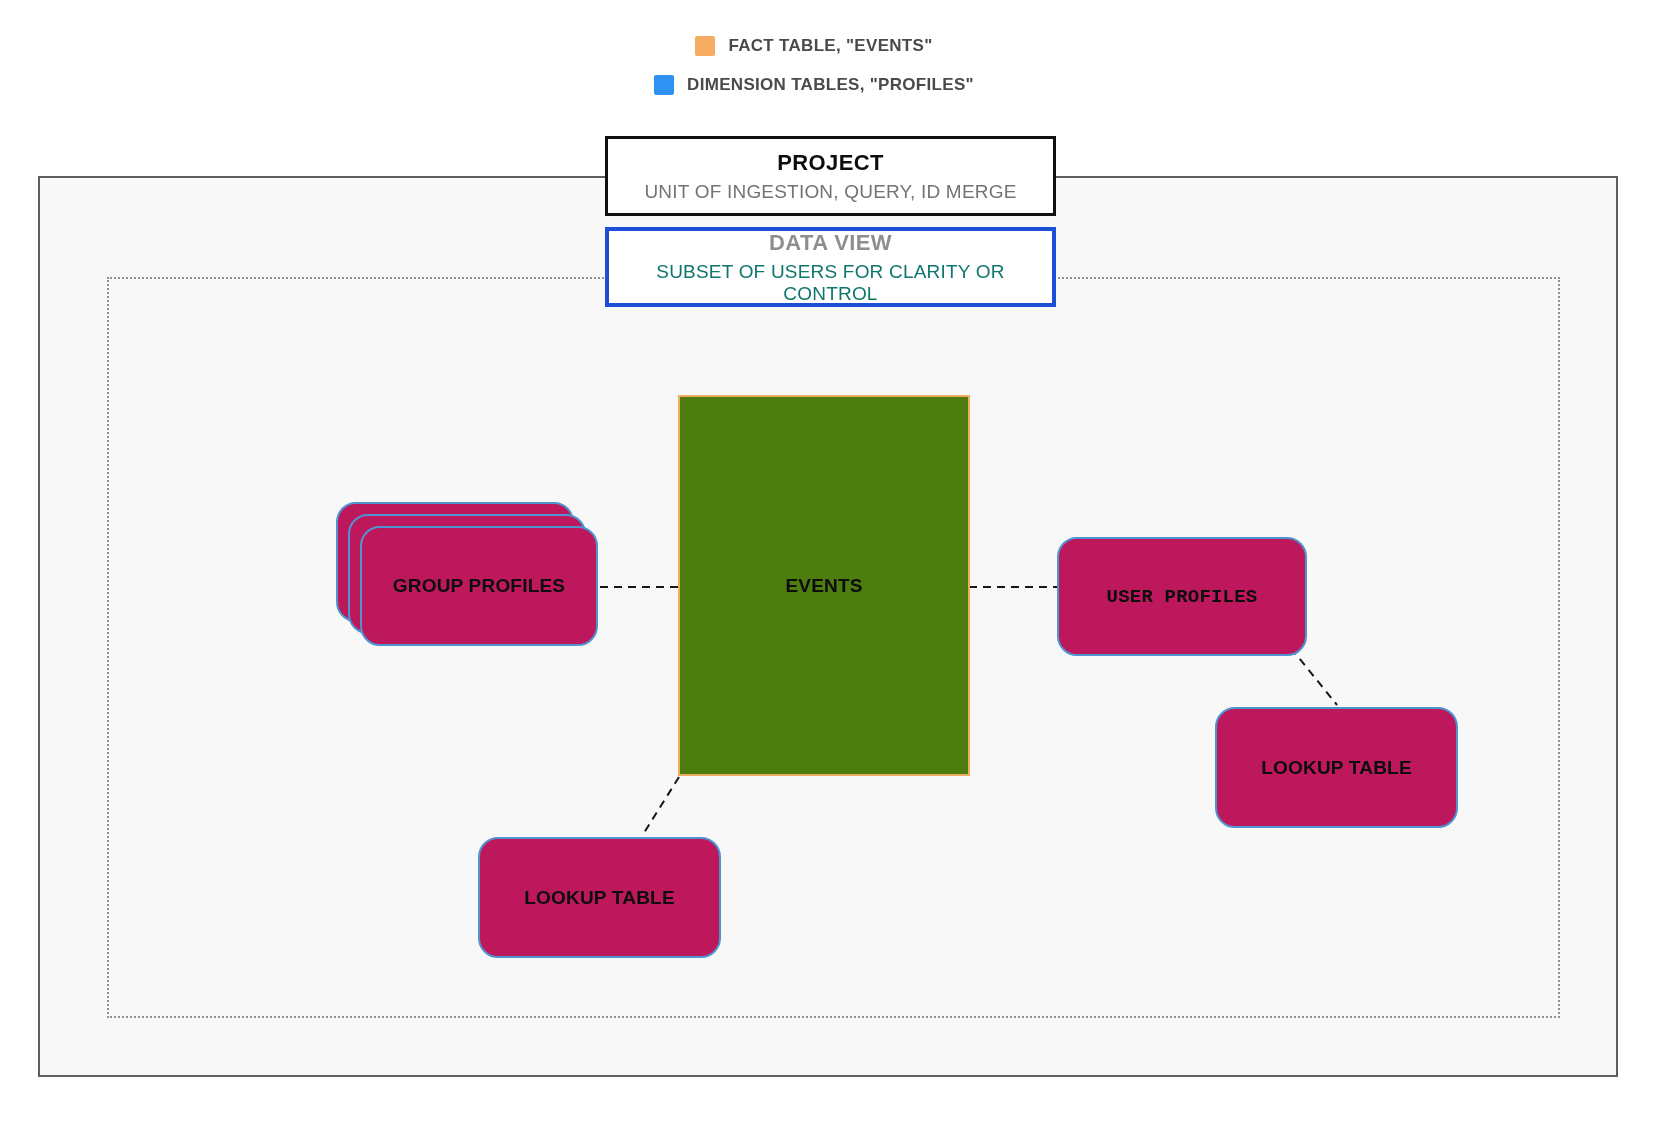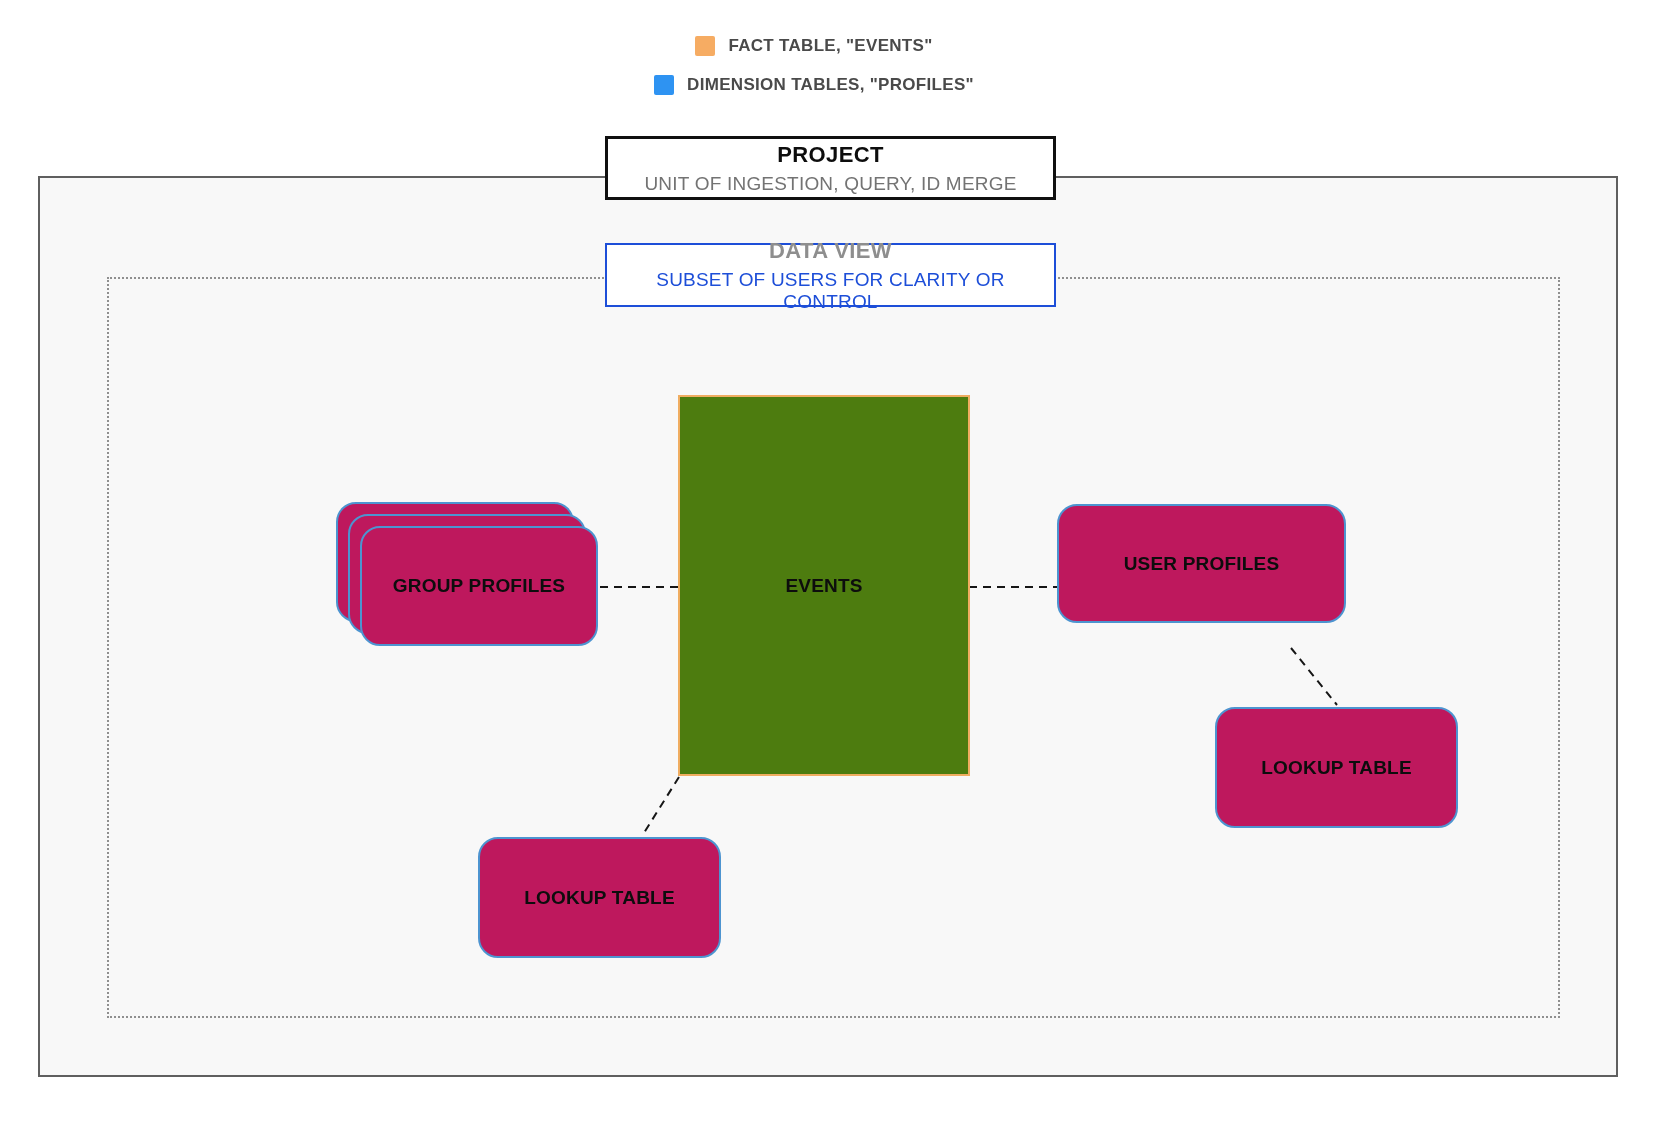--- a/index.html
+++ b/index.html
@@ -27,50 +27,50 @@
     position: absolute; left: 38px; top: 176px; width: 1580px; height: 901px;
     background: #f8f8f8; border: 2px solid #5f5f5f;
   }
   .data-view-boundary {
     position: absolute; left: 107px; top: 277px; width: 1453px; height: 741px;
     border: 2px dotted #8f8f8f;
   }
 
   
   .header-box {
-    position: absolute; left: 605px; width: 451px; height: 64px;
+    position: absolute; left: 605px; width: 451px; height: 80px;
     background: #ffffff;
     display: flex; flex-direction: column; align-items: center; justify-content: center;
     gap: 5px; text-align: center;
   }
   .project-box { top: 136px; border: 3px solid #101010; }
-  .data-view-box { top: 243px; border: 2px solid #1d4ed8; }
+  .data-view-box { top: 227px; border: 4px solid #1d4ed8; }
   .project-box .hb-title { font-size: 22px; font-weight: bold; color: #0d0d0d; letter-spacing: 0.4px; }
   .project-box .hb-subtitle { font-size: 19px; color: #737373; letter-spacing: 0.2px; }
   .data-view-box .hb-title { font-size: 22px; font-weight: bold; color: #8e8e8e; letter-spacing: 0.4px; }
-  .data-view-box .hb-subtitle { font-size: 19px; color: #1d4ed8; letter-spacing: 0.2px; }
+  .data-view-box .hb-subtitle { font-size: 19px; color: #0f766e; letter-spacing: 0.2px; }
 
   
   .connectors { position: absolute; inset: 0; width: 1664px; height: 1128px; pointer-events: none; }
   .connectors line { stroke: #161616; stroke-width: 2; stroke-dasharray: 8 6; }
 
   
   .node-label { font-size: 19px; font-weight: bold; color: #0d0d0d; letter-spacing: 0.2px; white-space: nowrap; }
 
   .events-node {
     position: absolute; left: 678px; top: 395px; width: 292px; height: 381px;
     background: #4d7c0f; border: 2px solid #f0ad61;
     display: flex; align-items: center; justify-content: center;
   }
 
   .dim-card {
     position: absolute; background: #be185d; border: 2px solid #4d94d0; border-radius: 20px;
     display: flex; align-items: center; justify-content: center;
   }
-  .user-profiles-node { left: 1057px; top: 504px; width: 289px; height: 119px; }
+  .user-profiles-node { left: 1057px; top: 537px; width: 250px; height: 119px; font-family: Liberation Mono, monospace; }
   .lookup-right-node  { left: 1215px; top: 707px; width: 243px; height: 121px; }
   .lookup-bottom-node { left: 478px;  top: 837px; width: 243px; height: 121px; }
 
   .group-card { width: 238px; height: 120px; }
   .group-card-back   { left: 336px; top: 502px; }
   .group-card-middle { left: 348px; top: 514px; }
   .group-card-front  { left: 360px; top: 526px; }
 </style>
 </head>
 <body>

